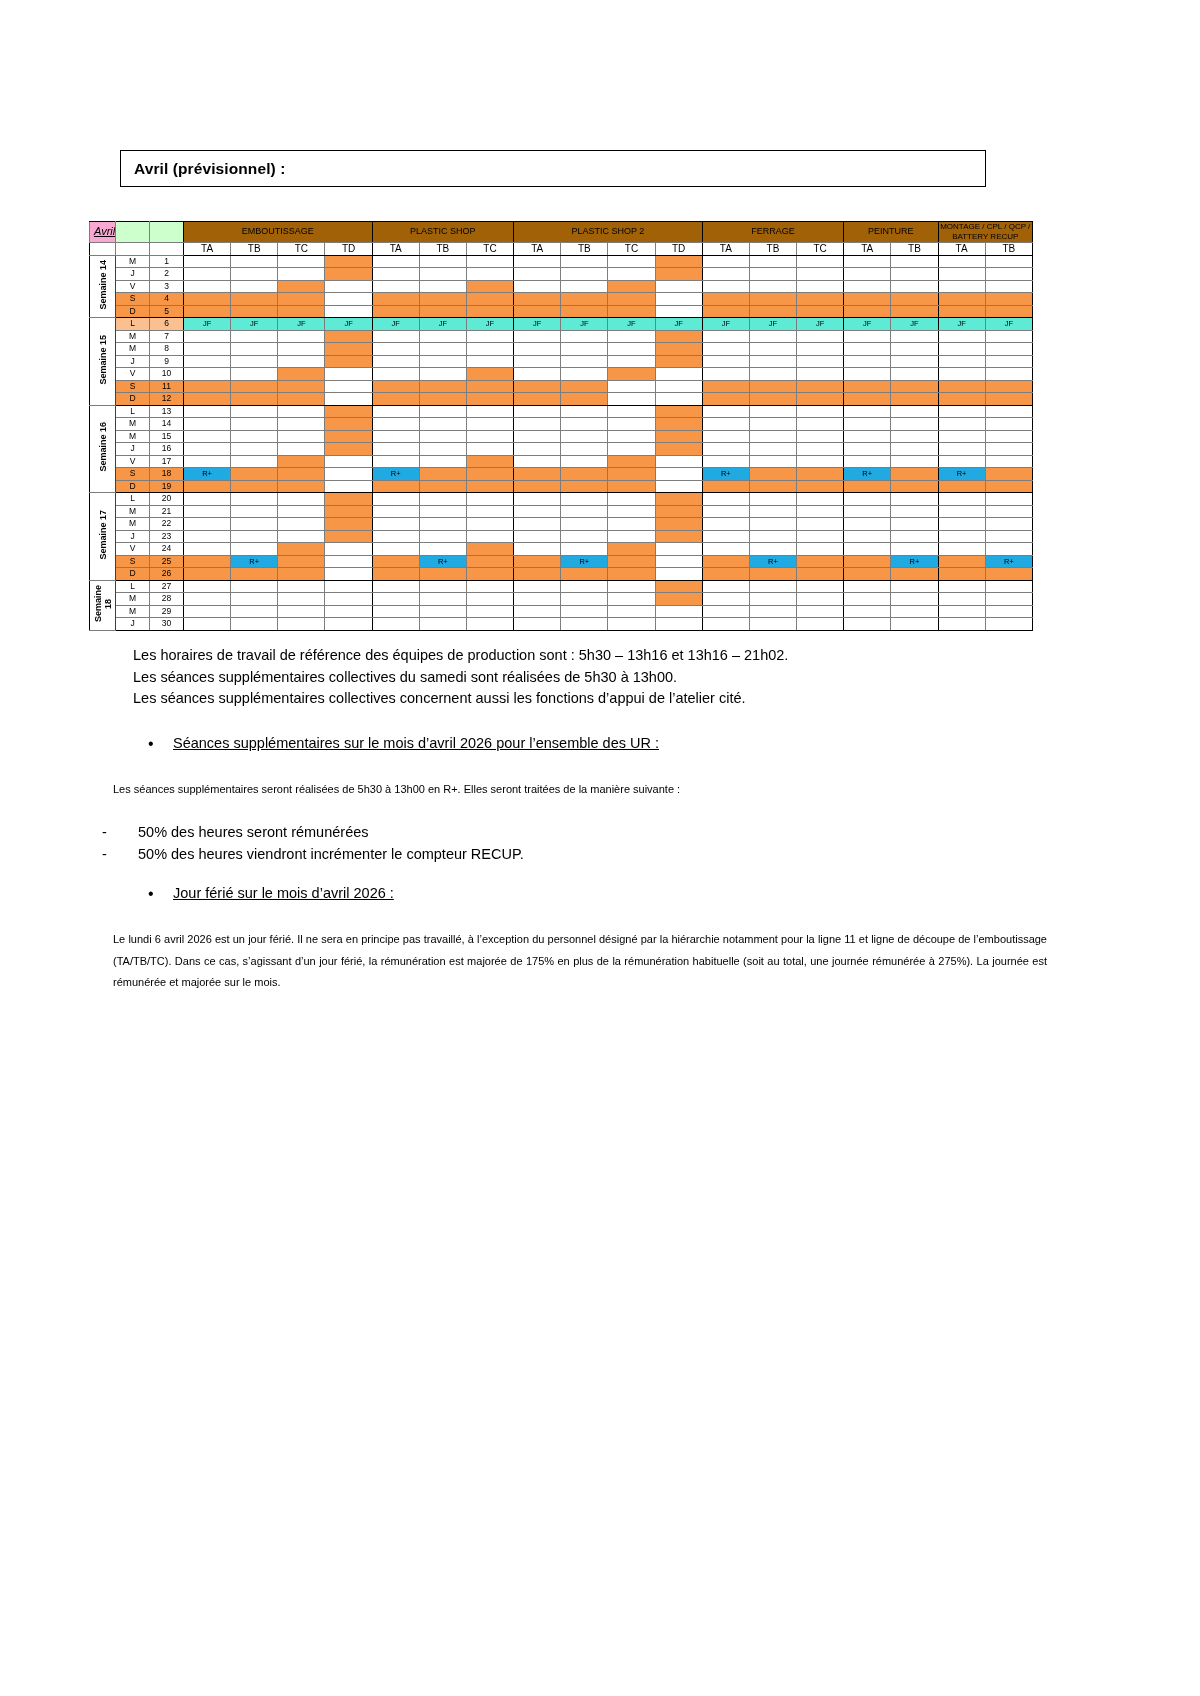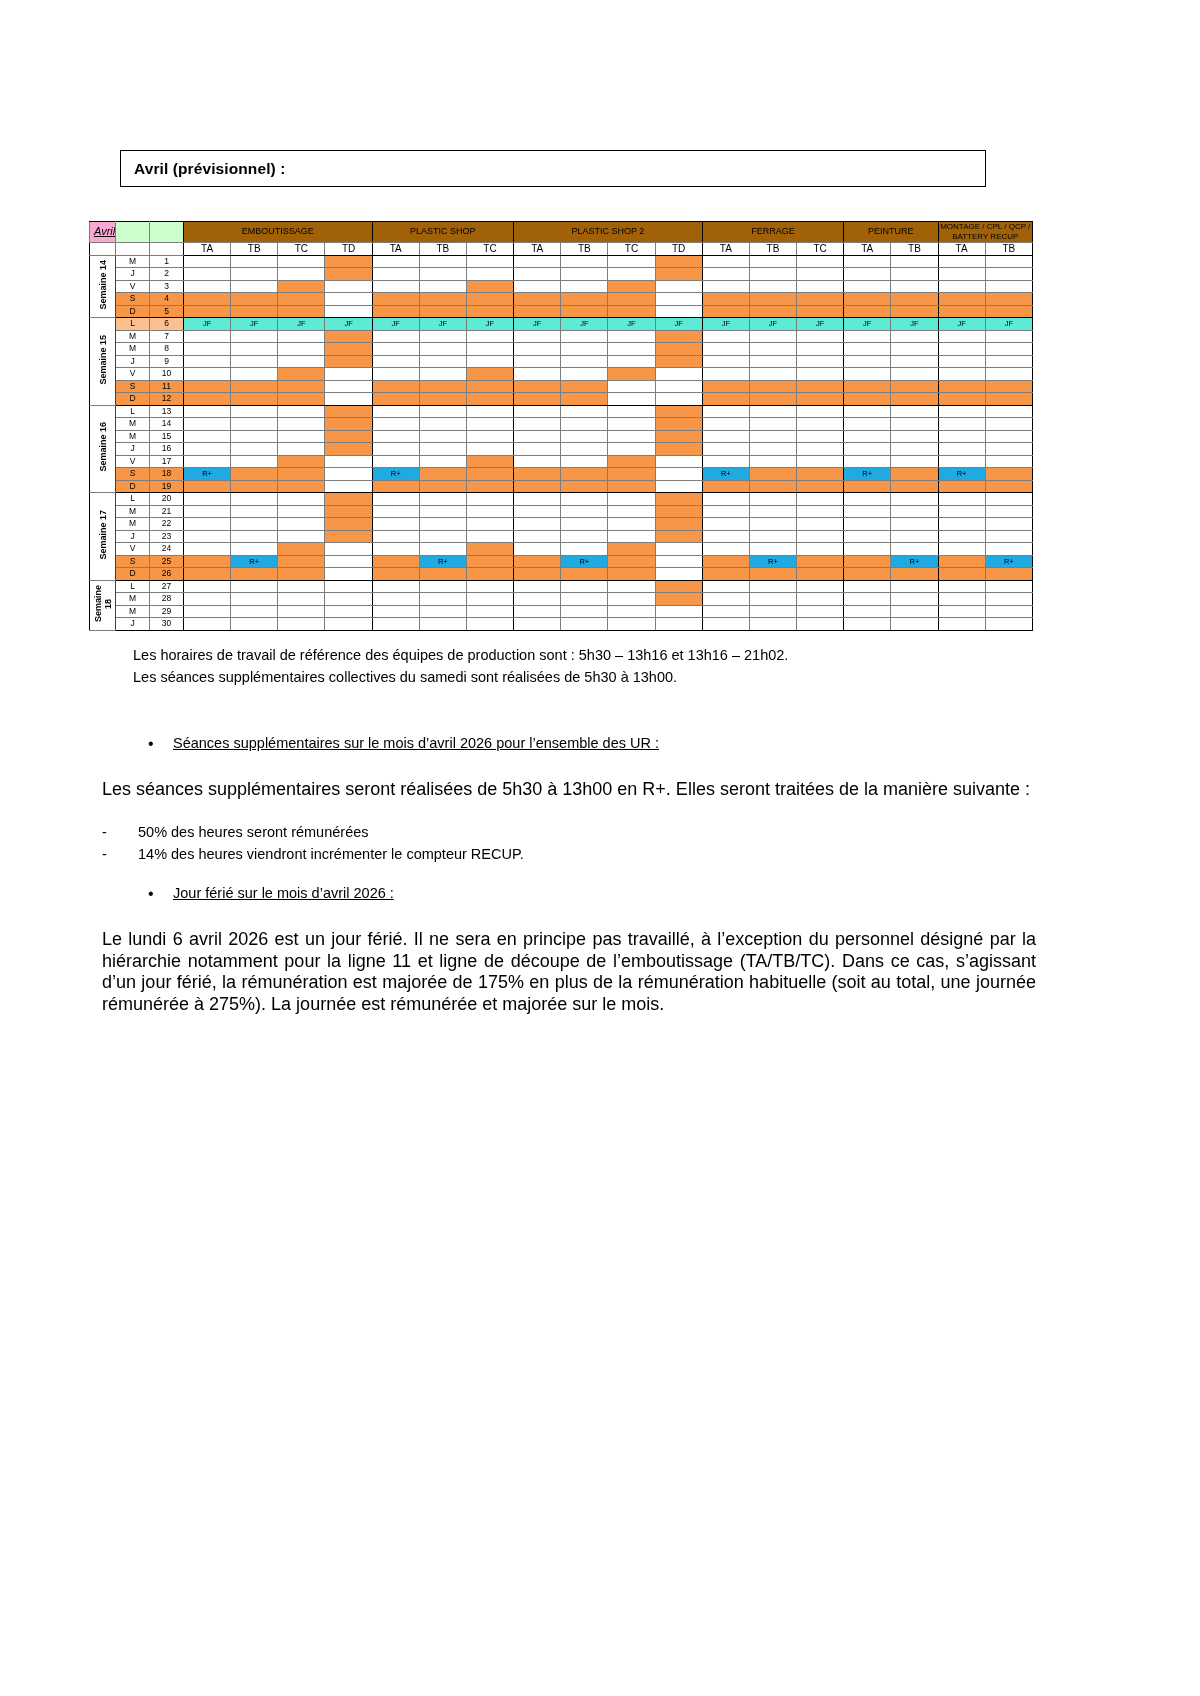--- a/index.html
+++ b/index.html
@@ -121,22 +121,22 @@
     position: absolute; left: 148px;
     font-size: 14.5px;
   }
   .bullet-head .dot {
     position: absolute; left: 0; top: 0; font-size: 16px;
   }
   .bullet-head .bh-text {
     margin-left: 25px; text-decoration: underline;
   }
   .para {
-    position: absolute; left: 102px; width: 934px;
-    font-size: 18px; line-height: 21.5px;
+    position: absolute; left: 113px; width: 934px;
+    font-size: 11px; line-height: 21.5px;
     text-align: justify;
   }
   .dashline {
     position: absolute; left: 102px; width: 934px;
     font-size: 14.5px; line-height: 21.5px;
   }
   .dashline .dash { display:inline-block; width: 36px; }
 </style>
 </head>
 <body>
@@ -874,32 +874,33 @@
             <td class="cell gstart"></td>
             <td class="cell gend"></td>
           </tr>
         </tbody>
     </table>
   </div>
 
   <div class="notes">
     <div>Les horaires de travail de référence des équipes de production sont : 5h30 – 13h16 et 13h16 – 21h02.</div>
     <div>Les séances supplémentaires collectives du samedi sont réalisées de 5h30 à 13h00.</div>
+    <div>Les séances supplémentaires collectives concernent aussi les fonctions d’appui de l’atelier cité.</div>
   </div>
 
   <div class="bullet-head" style="top:735px;">
     <span class="dot">•</span>
     <span class="bh-text">Séances supplémentaires sur le mois d’avril 2026 pour l’ensemble des UR :</span>
   </div>
   <div class="para" style="top:779px;">Les séances supplémentaires seront réalisées de 5h30 à 13h00 en R+. Elles seront traitées de la manière suivante :</div>
   <div class="dashline" style="top:822px;">
     <span class="dash">-</span><span>50% des heures seront rémunérées</span>
   </div>
   <div class="dashline" style="top:844px;">
-    <span class="dash">-</span><span>14% des heures viendront incrémenter le compteur RECUP.</span>
+    <span class="dash">-</span><span>50% des heures viendront incrémenter le compteur RECUP.</span>
   </div>
 
   <div class="bullet-head" style="top:885px;">
     <span class="dot">•</span>
     <span class="bh-text">Jour férié sur le mois d’avril 2026 :</span>
   </div>
   <div class="para" style="top:929px;">Le lundi 6 avril 2026 est un jour férié. Il ne sera en principe pas travaillé, à l’exception du personnel désigné par la hiérarchie notamment pour la ligne 11 et ligne de découpe de l’emboutissage (TA/TB/TC). Dans ce cas, s’agissant d’un jour férié, la rémunération est majorée de 175% en plus de la rémunération habituelle (soit au total, une journée rémunérée à 275%). La journée est rémunérée et majorée sur le mois.</div>
 
 </div>
 

